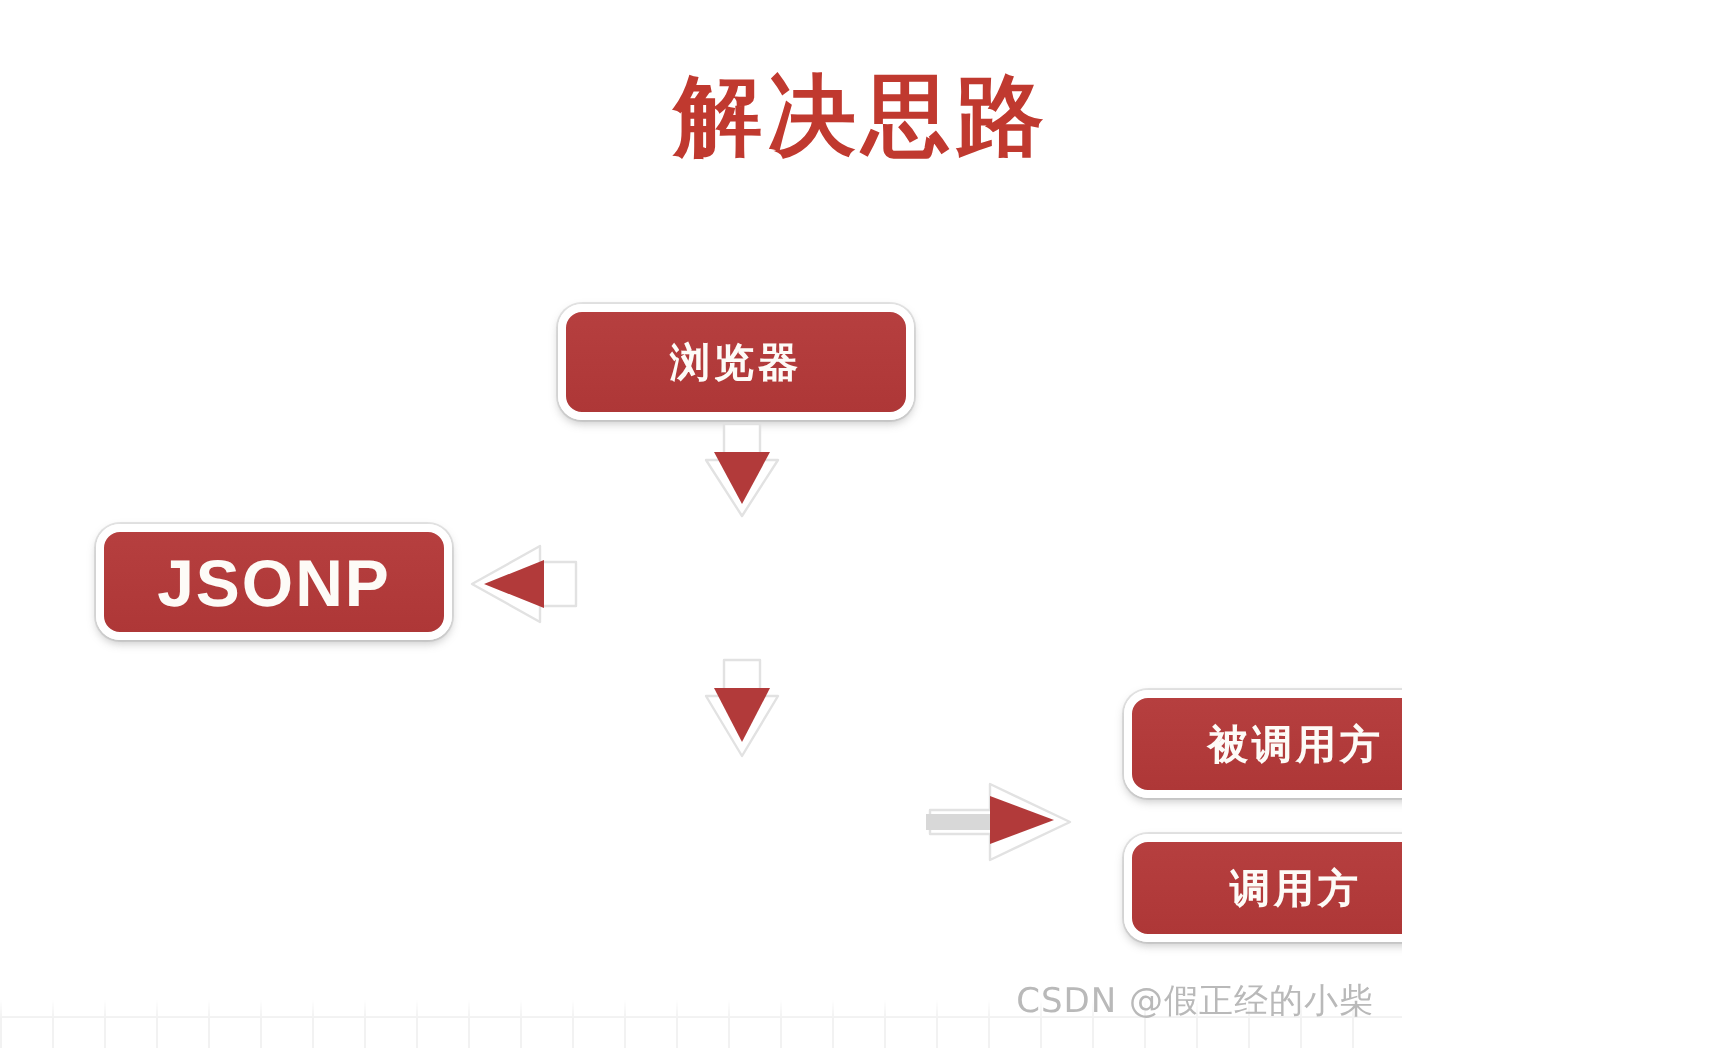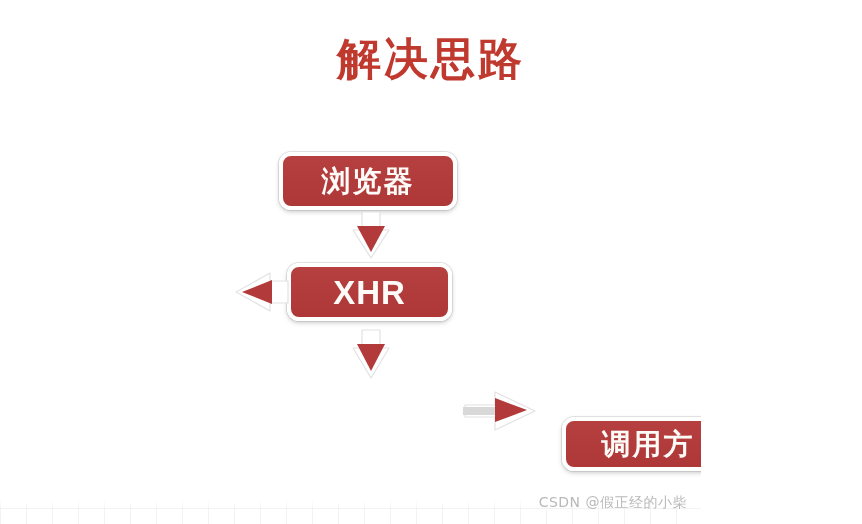--- a/index.html
+++ b/index.html
@@ -73,21 +73,21 @@
     text-align: center;
     user-select: none;
   }
   .node-label {
     display: block;
     line-height: 1;
     white-space: nowrap;
   }
   .node.cjk .node-label {
     font-family: "DejaVu Sans", "Liberation Sans", sans-serif;
-    font-size: 29px;
+    font-size: 20px;
     letter-spacing: 2px;
   }
   .node.latin .node-label {
     font-family: "Liberation Sans", "DejaVu Sans", sans-serif;
     font-size: 33px;
     letter-spacing: 1px;
   }
 
   
   #node-browser   { left: 279px; top: 152px; width: 178px; height: 58px; }
@@ -105,47 +105,50 @@
   #arrow-browser-xhr  { left: 340px; top: 208px; width: 62px; height: 58px; }
   #arrow-xhr-cross    { left: 340px; top: 326px; width: 62px; height: 60px; }
   #arrow-xhr-jsonp    { left: 226px; top: 268px; width: 66px; height: 48px; }
   #arrow-cross-right  { left: 461px; top: 386px; width: 80px; height: 48px; }
 
   
   #watermark {
     position: absolute;
     right: 14px;
     bottom: 12px;
-    font-size: 14px;
+    font-size: 17px;
     color: #b9b9b9;
     font-family: "DejaVu Sans", "Liberation Sans", sans-serif;
     letter-spacing: 0.5px;
     white-space: nowrap;
     user-select: none;
   }
 </style>
 </head>
 <body>
 
 <div id="canvas">
 
   <div id="grid-overlay" class="fade"></div>
 
   <div id="title">解决思路</div>
 
   <div class="node cjk" id="node-browser">
     <span class="node-label">浏览器</span>
   </div>
 
-
-  <div class="node latin" id="node-xhr">
-    <span class="node-label">XHR</span>
+  <div class="node latin" id="node-jsonp">
+    <span class="node-label">JSONP</span>
   </div>
 
 
+
+  <div class="node cjk" id="node-callee">
+    <span class="node-label">被调用方</span>
+  </div>
 
   <div class="node cjk" id="node-caller">
     <span class="node-label">调用方</span>
   </div>
 
   <svg class="arrow" id="arrow-browser-xhr" viewBox="0 0 62 58">
     <path d="M22 4 L22 22 L13 22 L31 50 L49 22 L40 22 L40 4 Z" fill="#ffffff" stroke="#e2e2e2" stroke-width="1.2" stroke-linejoin="round"></path>
     <path d="M17 18 L45 18 L31 44 Z" fill="#b23a3a"></path>
   </svg>
 

